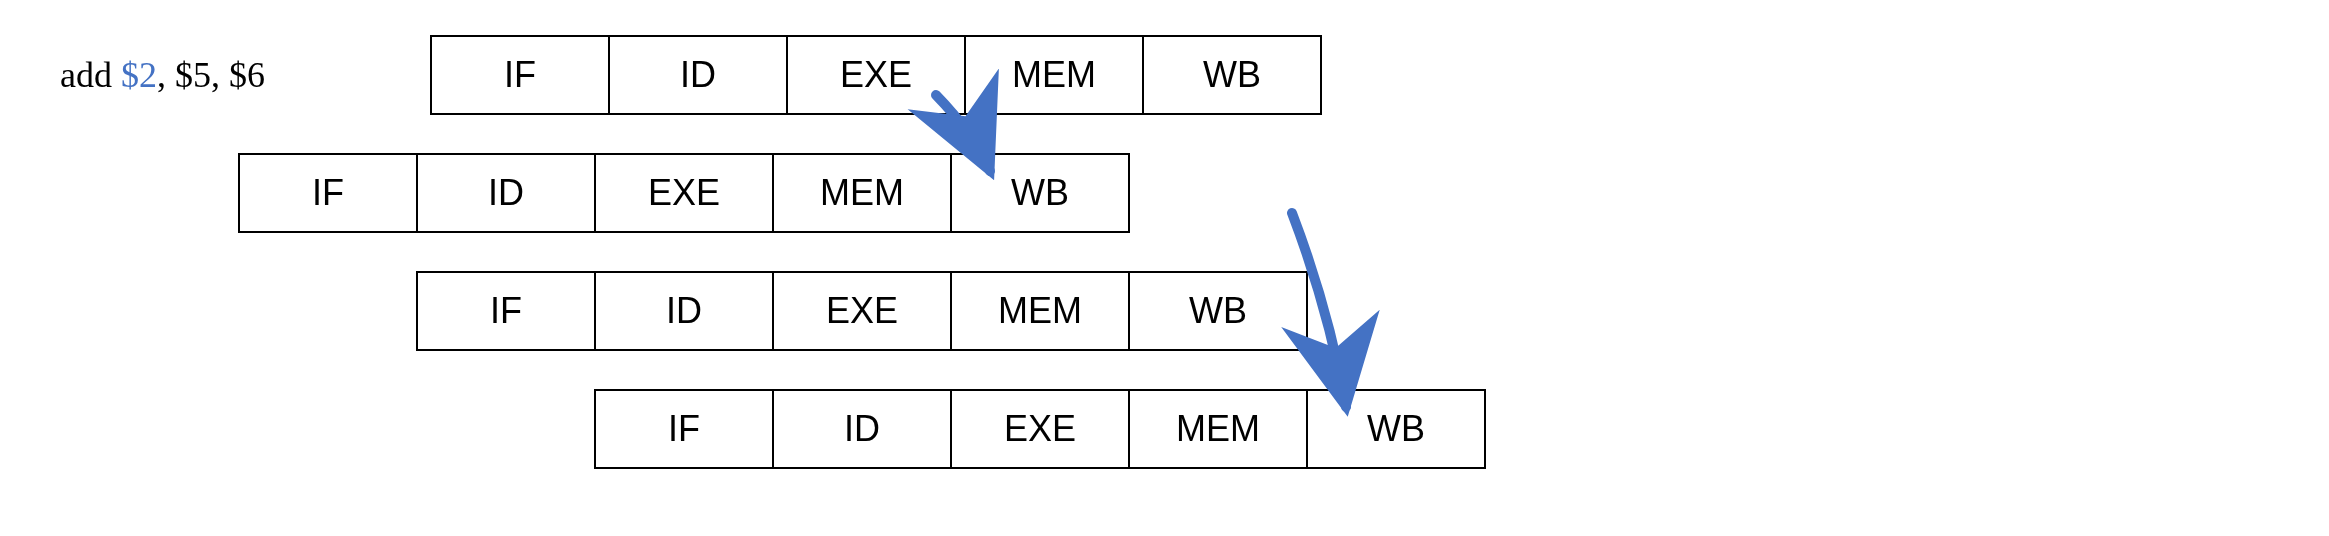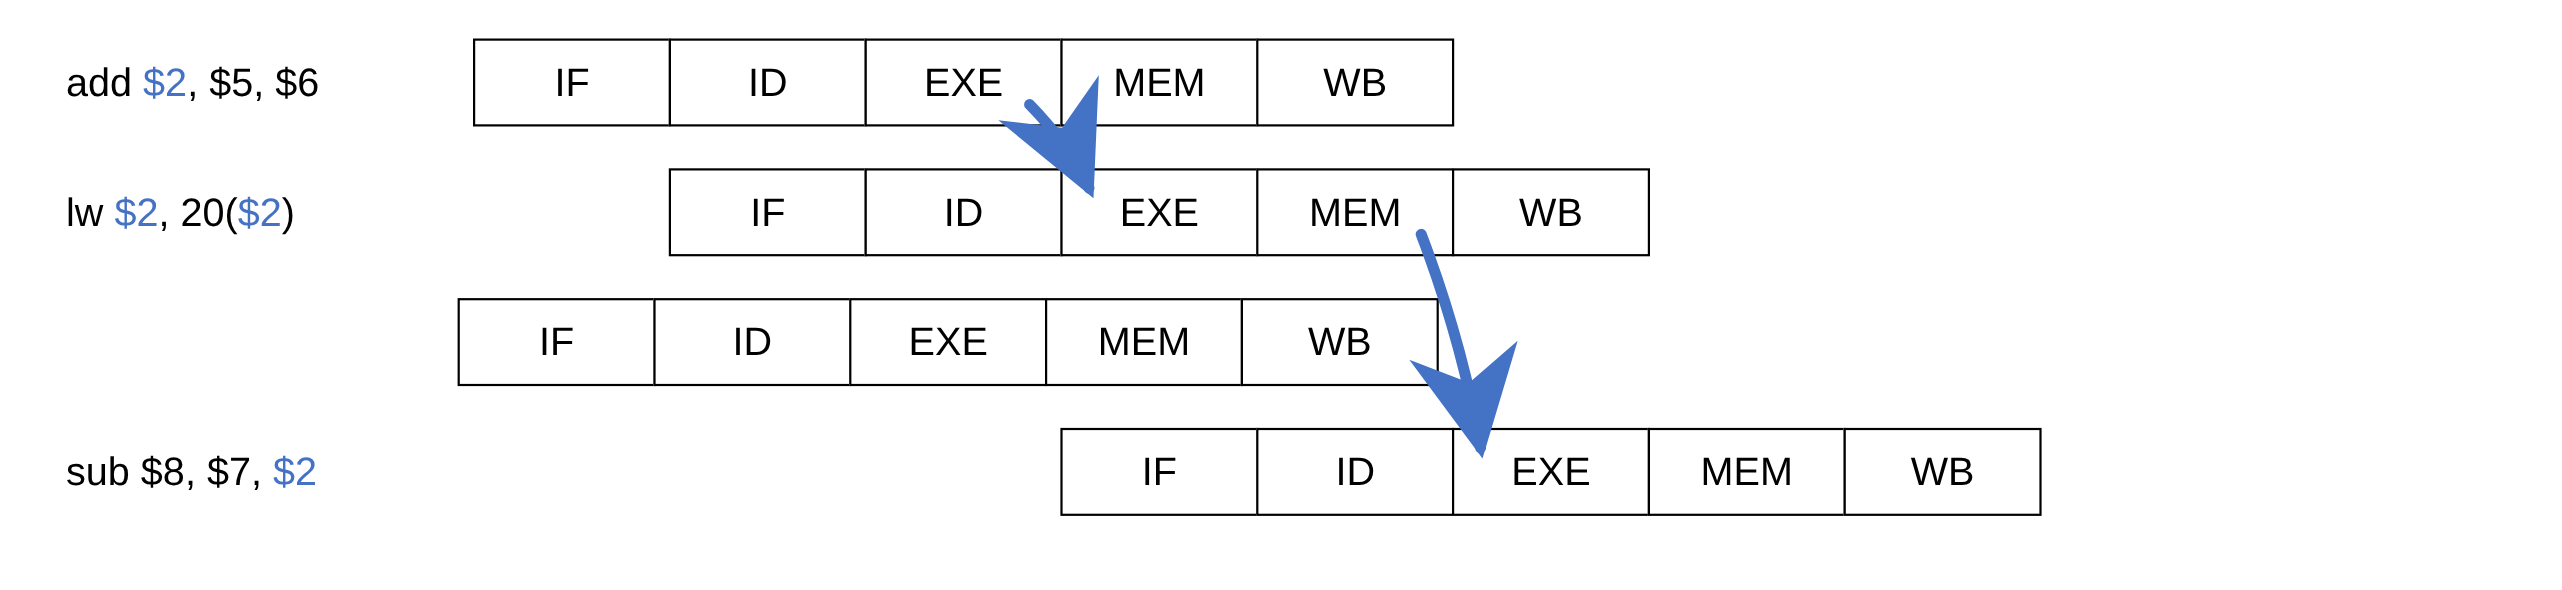--- a/index.html
+++ b/index.html
@@ -14,20 +14,21 @@
   .row{
     display:flex;
     align-items:center;
     height:90px;
     margin-bottom:28px;
   }
   .instr{
     width:370px;
     flex:0 0 370px;
     white-space:pre;
+    font-family:Liberation Serif, serif;
   }
   .hl{color:#4472C4;}
   .offset{flex:0 0 auto;height:1px;}
   .stages{display:flex;}
   .stage{
     box-sizing:border-box;
     width:180px;
     height:80px;
     border:2px solid #000;
     margin-left:-2px;
@@ -63,42 +64,40 @@
       <div class="offset" style="width: 0px;"></div>
       <div class="stages">
         <div class="stage">IF</div>
         <div class="stage">ID</div>
         <div class="stage">EXE</div>
         <div class="stage">MEM</div>
         <div class="stage">WB</div>
       </div>
     </div>
     <div class="row">
-      <div class="instr">lw <span class="hl">$2</span>, 20(<span class="hl">$2</span>)</div>
       <div class="offset" style="width: 178px;"></div>
       <div class="stages">
         <div class="stage">IF</div>
         <div class="stage">ID</div>
         <div class="stage">EXE</div>
         <div class="stage">MEM</div>
         <div class="stage">WB</div>
       </div>
     </div>
     <div class="row">
       <div class="offset" style="width: 356px;"></div>
       <div class="stages">
         <div class="stage">IF</div>
         <div class="stage">ID</div>
         <div class="stage">EXE</div>
         <div class="stage">MEM</div>
         <div class="stage">WB</div>
       </div>
     </div>
     <div class="row">
-      <div class="instr">sub $8, $7, <span class="hl">$2</span></div>
       <div class="offset" style="width: 534px;"></div>
       <div class="stages">
         <div class="stage">IF</div>
         <div class="stage">ID</div>
         <div class="stage">EXE</div>
         <div class="stage">MEM</div>
         <div class="stage">WB</div>
       </div>
     </div>
   </div>

